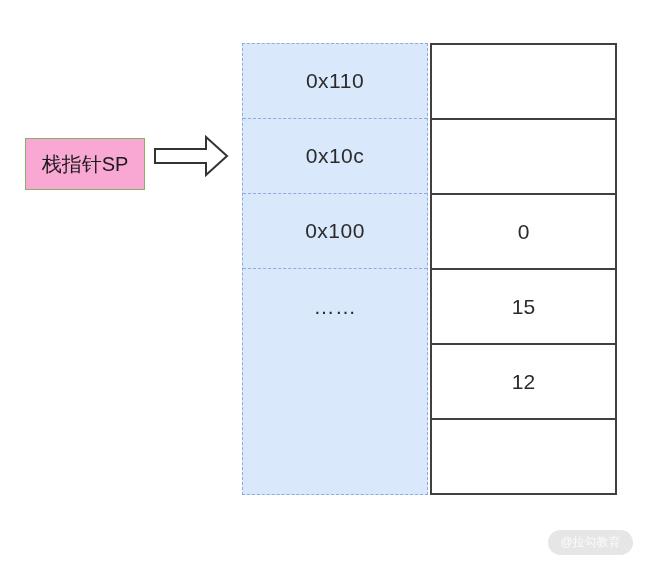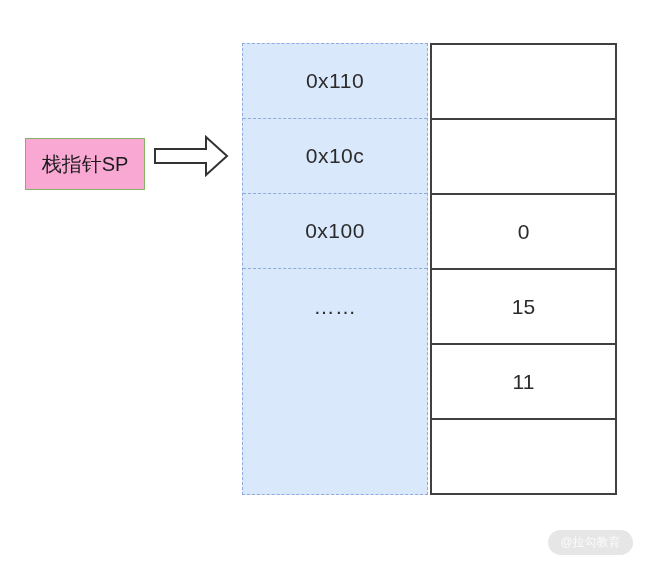--- a/index.html
+++ b/index.html
@@ -107,21 +107,21 @@
       <div class="cell">0x10c</div>
       <div class="cell">0x100</div>
       <div class="cell">……</div>
     </div>
 
     <div class="value-col">
       <div class="cell"></div>
       <div class="cell"></div>
       <div class="cell">0</div>
       <div class="cell">15</div>
-      <div class="cell">11</div>
+      <div class="cell">12</div>
       <div class="cell"></div>
     </div>
 
   </div>
 
   <div class="watermark">@拉勾教育</div>
 
 </div>
 
 </body></html>

